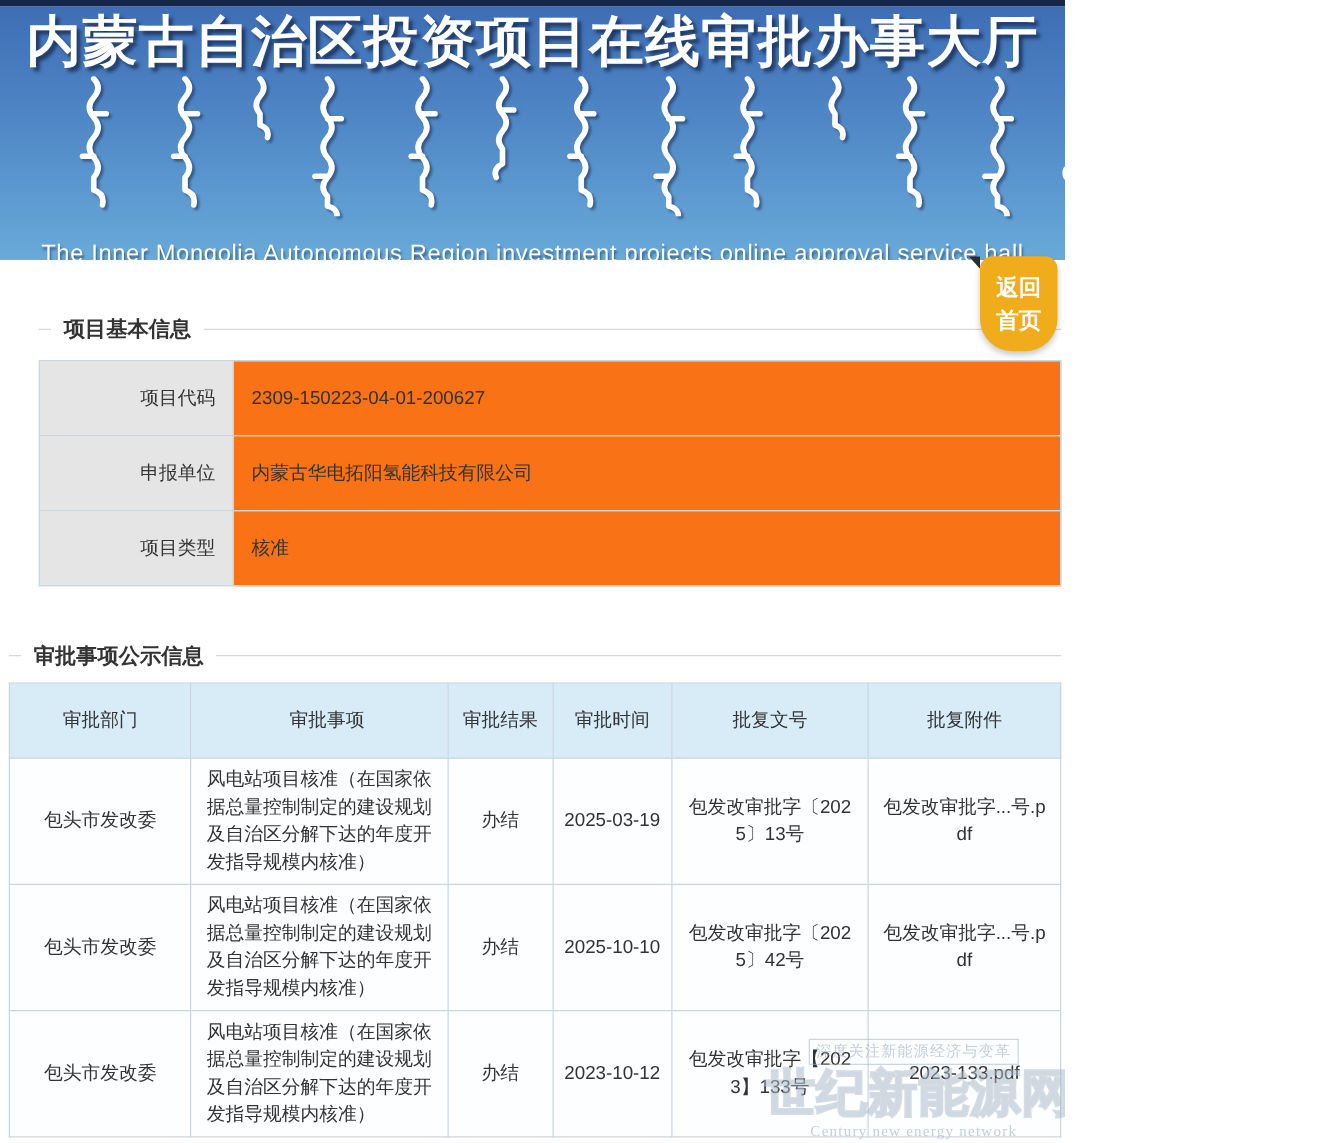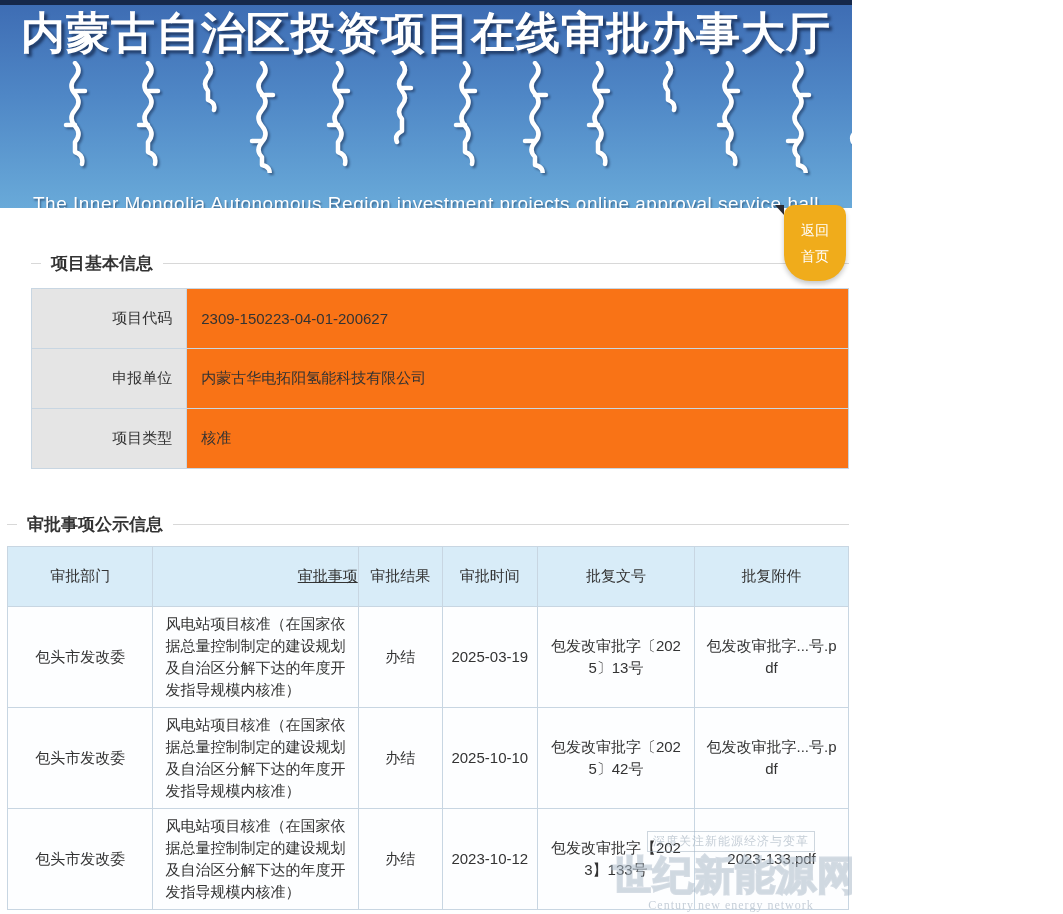--- a/index.html
+++ b/index.html
@@ -54,22 +54,22 @@
   .home-btn {
     position: absolute;
     top: 205px;
     right: 6px;
     width: 62px;
     height: 76px;
     background: #f0ac1b;
     border-radius: 10px 10px 26px 26px;
     box-shadow: 0 3px 5px rgba(0,0,0,0.22);
     color: #ffffff;
-    font-size: 14px;
-    font-weight: normal;
+    font-size: 18px;
+    font-weight: bold;
     line-height: 26px;
     display: flex;
     align-items: center;
     justify-content: center;
     text-align: center;
     cursor: pointer;
     z-index: 20;
   }
   .home-btn .fold {
     position: absolute;
@@ -125,21 +125,21 @@
     background: #f97316;
     text-align: left;
     padding-left: 14px;
   }
   
   #approval-table th {
     height: 60px;
     background: #d8ecf8;
     text-align: center;
   }
-  #approval-table th.left { text-align: right; padding-left: 12px; text-decoration: underline; }
+  #approval-table th.left { text-align: center; padding-left: 12px; }
   #approval-table td {
     height: 88px;
     background: #fdfeff;
     text-align: center;
     padding: 6px 8px;
     line-height: 22px;
   }
   #approval-table td.item-cell {
     text-align: left;
     padding: 6px 12px;

